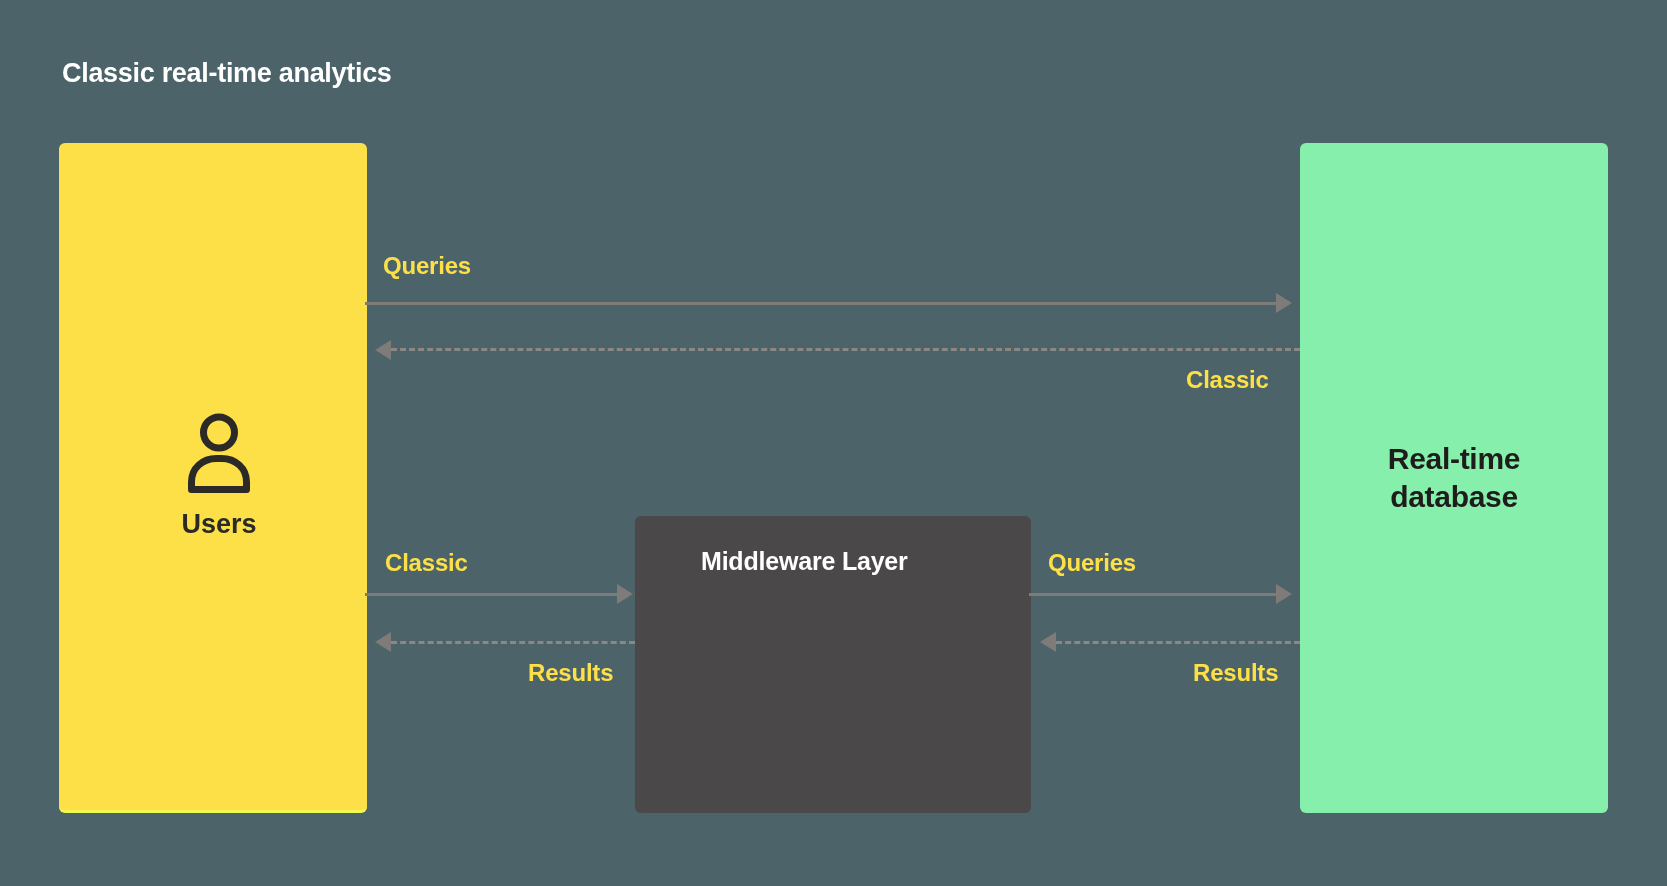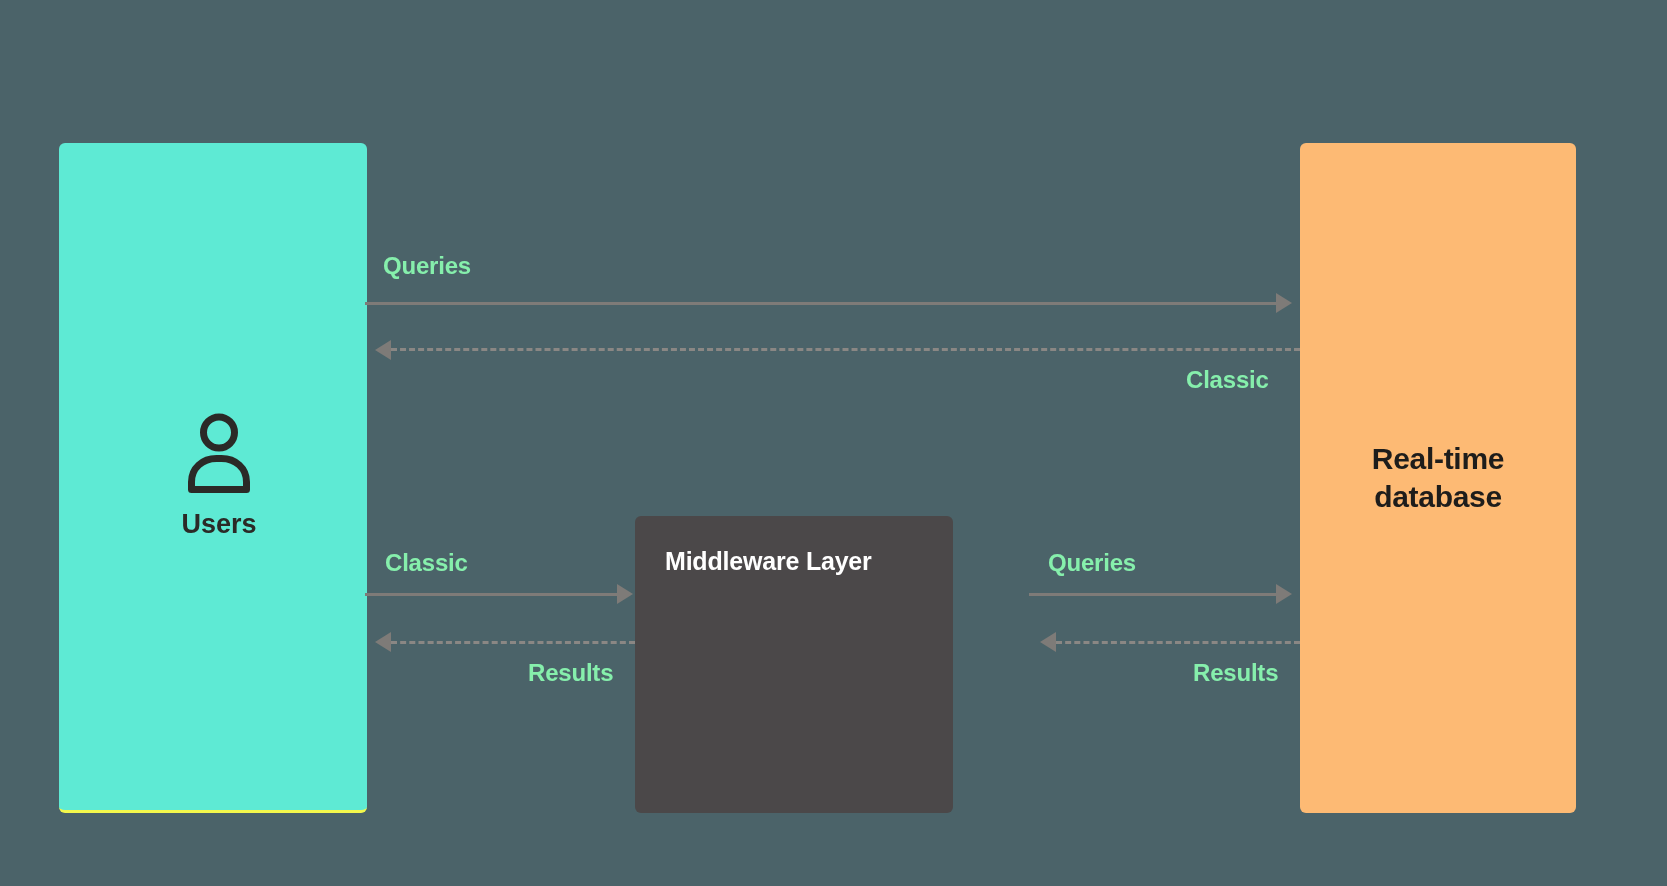--- a/index.html
+++ b/index.html
@@ -12,40 +12,41 @@
   }
   .title{
     position:absolute;left:62px;top:58px;
     font-size:27px;font-weight:700;color:#FFFFFF;
     letter-spacing:-0.3px;margin:0;
   }
   
   .node{position:absolute;border-radius:6px;box-sizing:border-box;}
   .node-users{
     left:59px;top:143px;width:308px;height:670px;
-    background:#5eead4;
+    background:#fde047;
     border-bottom:3px solid #F3F84C;
     display:flex;flex-direction:column;align-items:center;justify-content:center;padding-left:12px;
   }
   .users-label{
     margin-top:16px;
     font-size:27px;font-weight:700;color:#2B2A27;
   }
   .node-middleware{
-    left:635px;top:516px;width:318px;height:297px;
+    left:635px;top:516px;width:396px;height:297px;
     background:#4B4849;
+    padding-left:36px;
   }
   .mw-label{
     padding:31px 0 0 30px;
     font-size:25px;font-weight:700;color:#FFFFFF;
     letter-spacing:-0.2px;
   }
   .node-database{
-    left:1300px;top:143px;width:276px;height:670px;
-    background:#fdba74;
+    left:1300px;top:143px;width:308px;height:670px;
+    background:#86efac;
     display:flex;align-items:center;justify-content:center;
   }
   .db-label{
     font-size:30px;font-weight:700;color:#1E1D1B;
     text-align:center;line-height:1.26;letter-spacing:-0.3px;
   }
   
   .hline-solid{position:absolute;height:3px;background:#7E7B78;}
   .hline-dashed{position:absolute;height:0;border-top:3px dashed #8A8784;}
   .head-right{
@@ -53,30 +54,31 @@
     border-top:10px solid transparent;border-bottom:10px solid transparent;
     border-left:16px solid #7E7B78;
   }
   .head-left{
     position:absolute;width:0;height:0;
     border-top:10px solid transparent;border-bottom:10px solid transparent;
     border-right:16px solid #7E7B78;
   }
   .arrow-label{
     position:absolute;
-    font-size:24px;font-weight:700;color:#86efac;
+    font-size:24px;font-weight:700;color:#fde047;
     letter-spacing:-0.2px;white-space:nowrap;
   }
   .person-icon{display:block;}
 </style>
 </head>
 <body>
 
 <div class="canvas">
 
+  <h1 class="title">Classic real-time analytics</h1>
 
   <div class="node node-users">
     <svg class="person-icon" width="76" height="80" viewBox="0 0 76 80" fill="none">
       <circle cx="38" cy="19.5" r="15.5" stroke="#2B2A27" stroke-width="7"></circle>
       <path d="M10.5 76.5 V69 C10.5 55 21.5 45.5 35.5 45.5 H40.5 C54.5 45.5 65.5 55 65.5 69 V76.5 Z" stroke="#2B2A27" stroke-width="7" stroke-linejoin="round"></path>
     </svg>
     <div class="users-label">Users</div>
   </div>
 
   <div class="node node-middleware">

